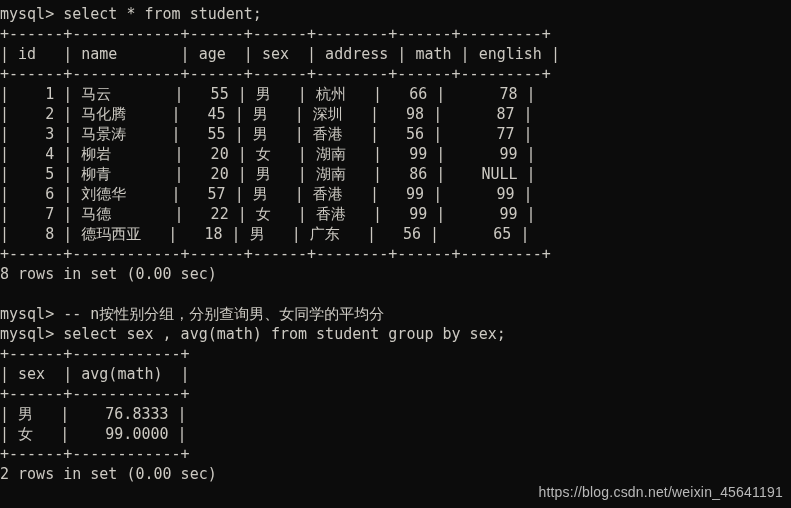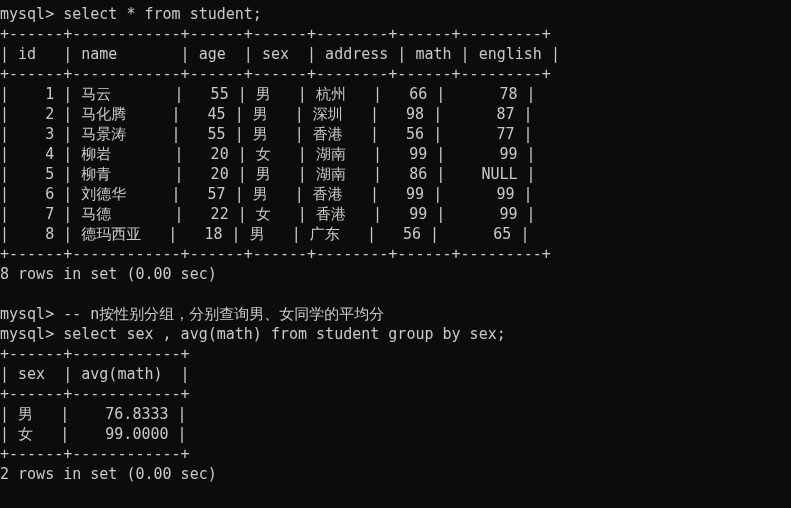--- a/index.html
+++ b/index.html
@@ -45,13 +45,14 @@
     color: #b9b9b9;
     letter-spacing: 0.2px;
     white-space: pre;
   }
 </style>
 </head>
 <body>
 
 <div id="terminal">
   <div id="screen"><div class="line">mysql&gt; select * from student;</div><div class="line">+------+------------+------+------+--------+------+---------+</div><div class="line">| id   | name       | age  | sex  | address | math | english |</div><div class="line">+------+------------+------+------+--------+------+---------+</div><div class="line">|    1 | 马云       |   55 | 男   | 杭州   |   66 |      78 |</div><div class="line">|    2 | 马化腾     |   45 | 男   | 深圳   |   98 |      87 |</div><div class="line">|    3 | 马景涛     |   55 | 男   | 香港   |   56 |      77 |</div><div class="line">|    4 | 柳岩       |   20 | 女   | 湖南   |   99 |      99 |</div><div class="line">|    5 | 柳青       |   20 | 男   | 湖南   |   86 |    NULL |</div><div class="line">|    6 | 刘德华     |   57 | 男   | 香港   |   99 |      99 |</div><div class="line">|    7 | 马德       |   22 | 女   | 香港   |   99 |      99 |</div><div class="line">|    8 | 德玛西亚   |   18 | 男   | 广东   |   56 |      65 |</div><div class="line">+------+------------+------+------+--------+------+---------+</div><div class="line">8 rows in set (0.00 sec)</div><div class="line blank">&nbsp;</div><div class="line">mysql&gt; -- n按性别分组，分别查询男、女同学的平均分</div><div class="line">mysql&gt; select sex , avg(math) from student group by sex;</div><div class="line">+------+------------+</div><div class="line">| sex  | avg(math)  |</div><div class="line">+------+------------+</div><div class="line">| 男   |    76.8333 |</div><div class="line">| 女   |    99.0000 |</div><div class="line">+------+------------+</div><div class="line">2 rows in set (0.00 sec)</div></div>
+  <div class="watermark">https://blog.csdn.net/weixin_45641191</div>
 </div>
 
 </body></html>

